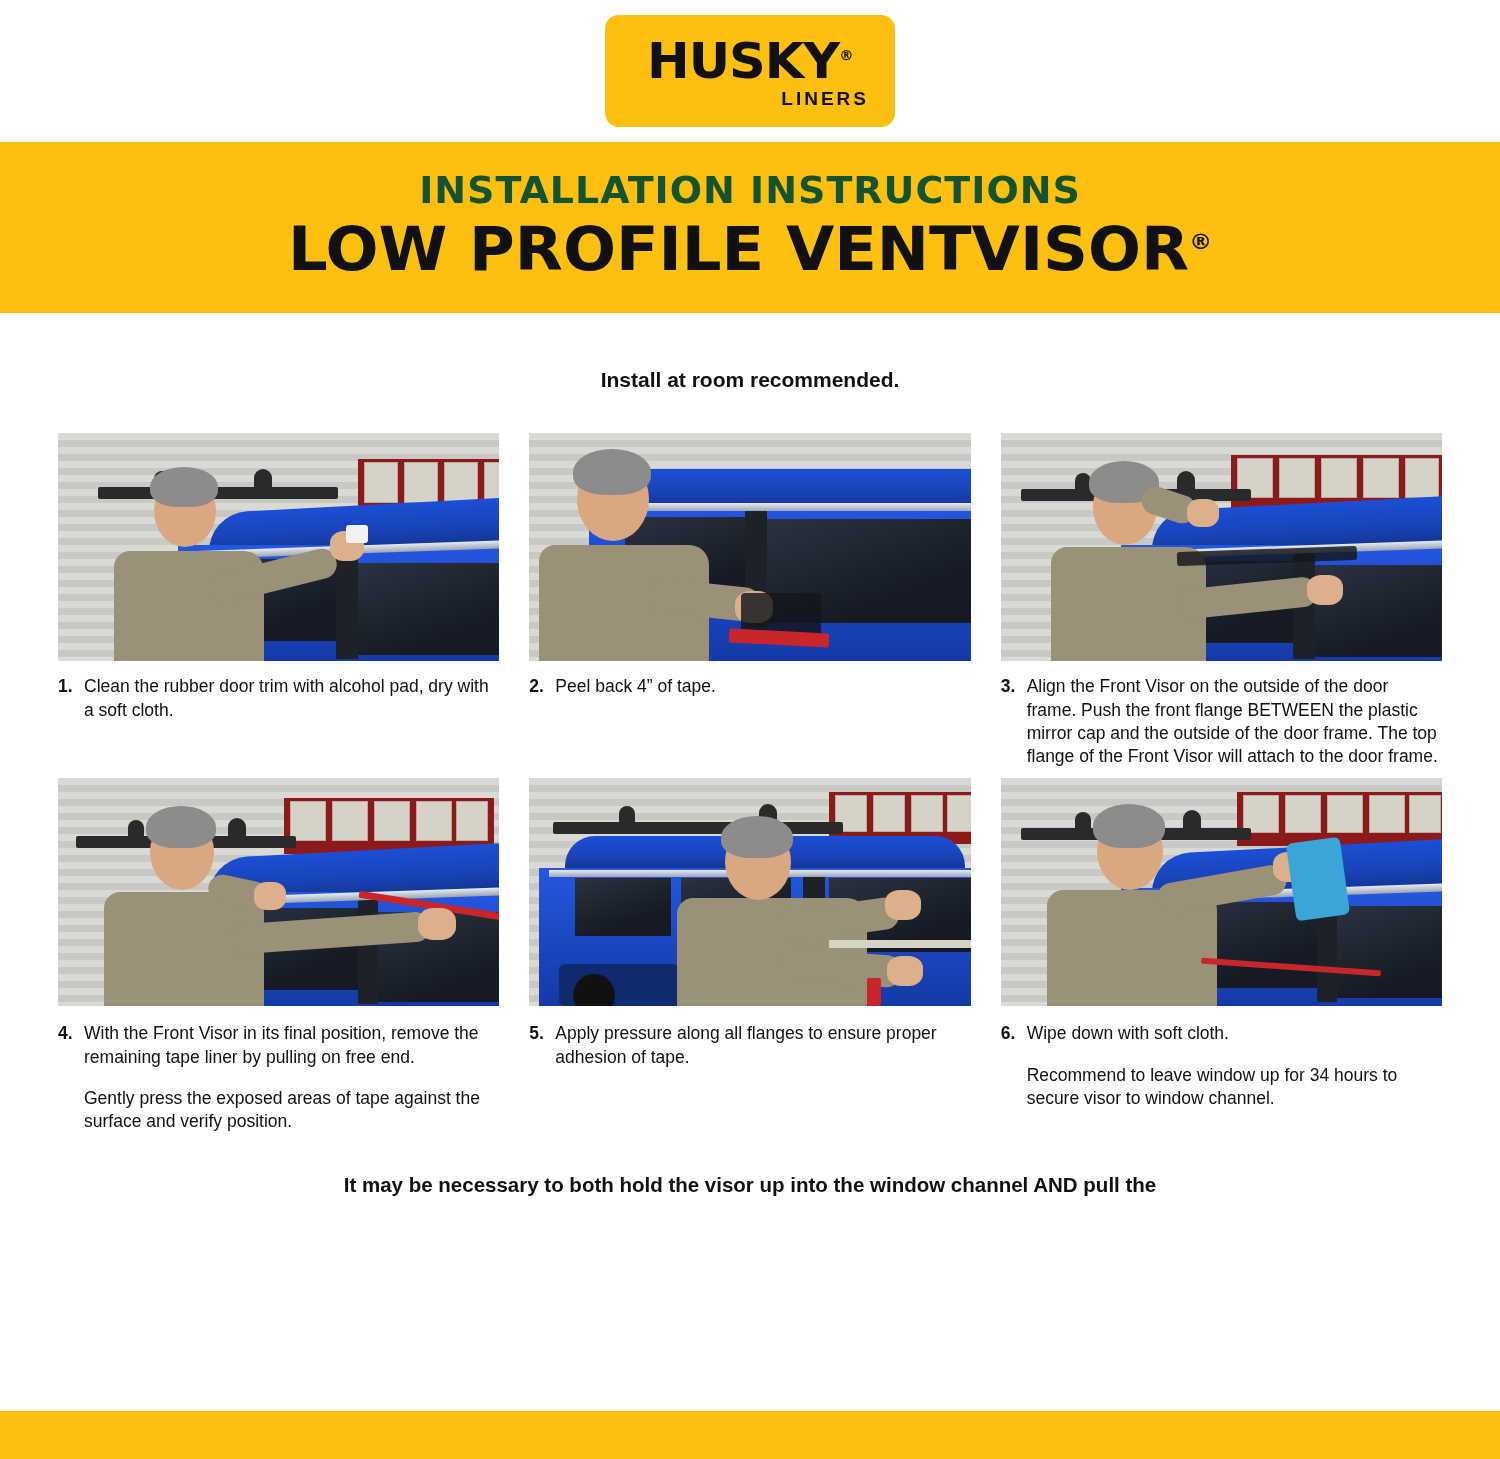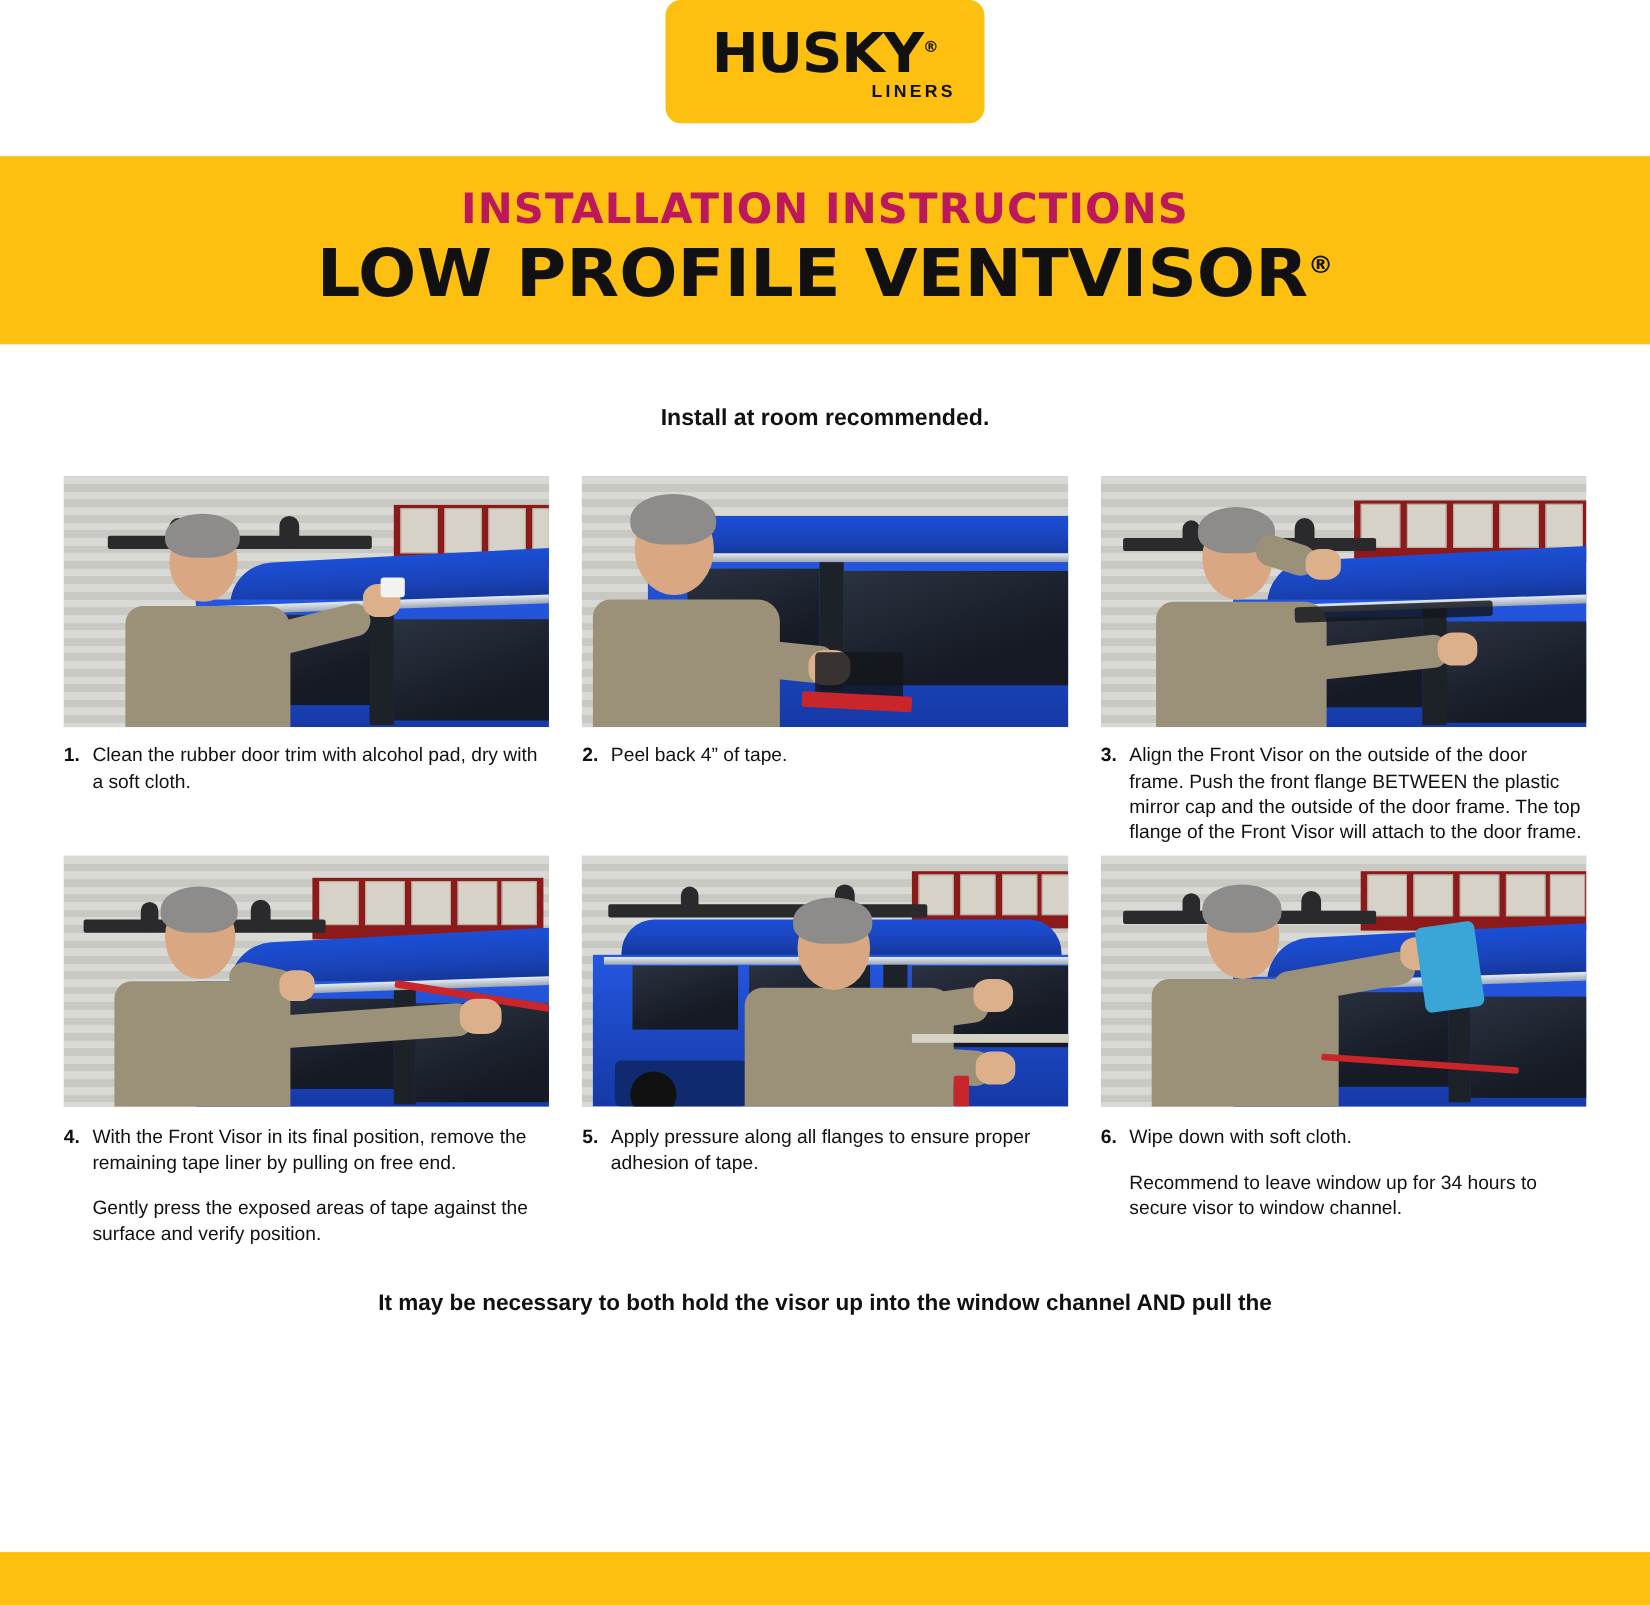--- a/index.html
+++ b/index.html
@@ -13,21 +13,21 @@
     height: 1459px;
     position: relative;
     background: #ffffff;
     overflow: hidden;
   }
 
   
   .logo-band {
     height: 142px;
     display: flex;
-    align-items: flex-start;
+    align-items: center;
     justify-content: center;
   }
   .logo-box {
     width: 290px;
     height: 112px;
     background: #FDC010;
     border-radius: 14px;
     display: flex;
     flex-direction: column;
     align-items: center;
@@ -45,40 +45,40 @@
     transform: scaleX(1.02);
   }
   .logo-reg {
     font-size: 14px;
     vertical-align: super;
     font-weight: bold;
   }
   .logo-liners {
     font-family: "Liberation Sans", sans-serif;
     font-weight: bold;
-    font-size: 16px;
+    font-size: 19px;
     letter-spacing: 3px;
     color: #111111;
     margin-top: 2px;
     align-self: flex-end;
     margin-right: 26px;
   }
 
   
   .title-banner {
     background: #FDC010;
     width: 100%;
     padding: 28px 0 30px 0;
     text-align: center;
   }
   .title-small {
     font-family: "DejaVu Sans", sans-serif;
     font-weight: bold;
     font-size: 38px;
-    color: #be185d;
+    color: #14532d;
     letter-spacing: 1px;
     line-height: 1.1;
   }
   .title-big {
     font-family: "DejaVu Sans", sans-serif;
     font-weight: bold;
     font-size: 60px;
     color: #111111;
     letter-spacing: 0px;
     line-height: 1.12;

